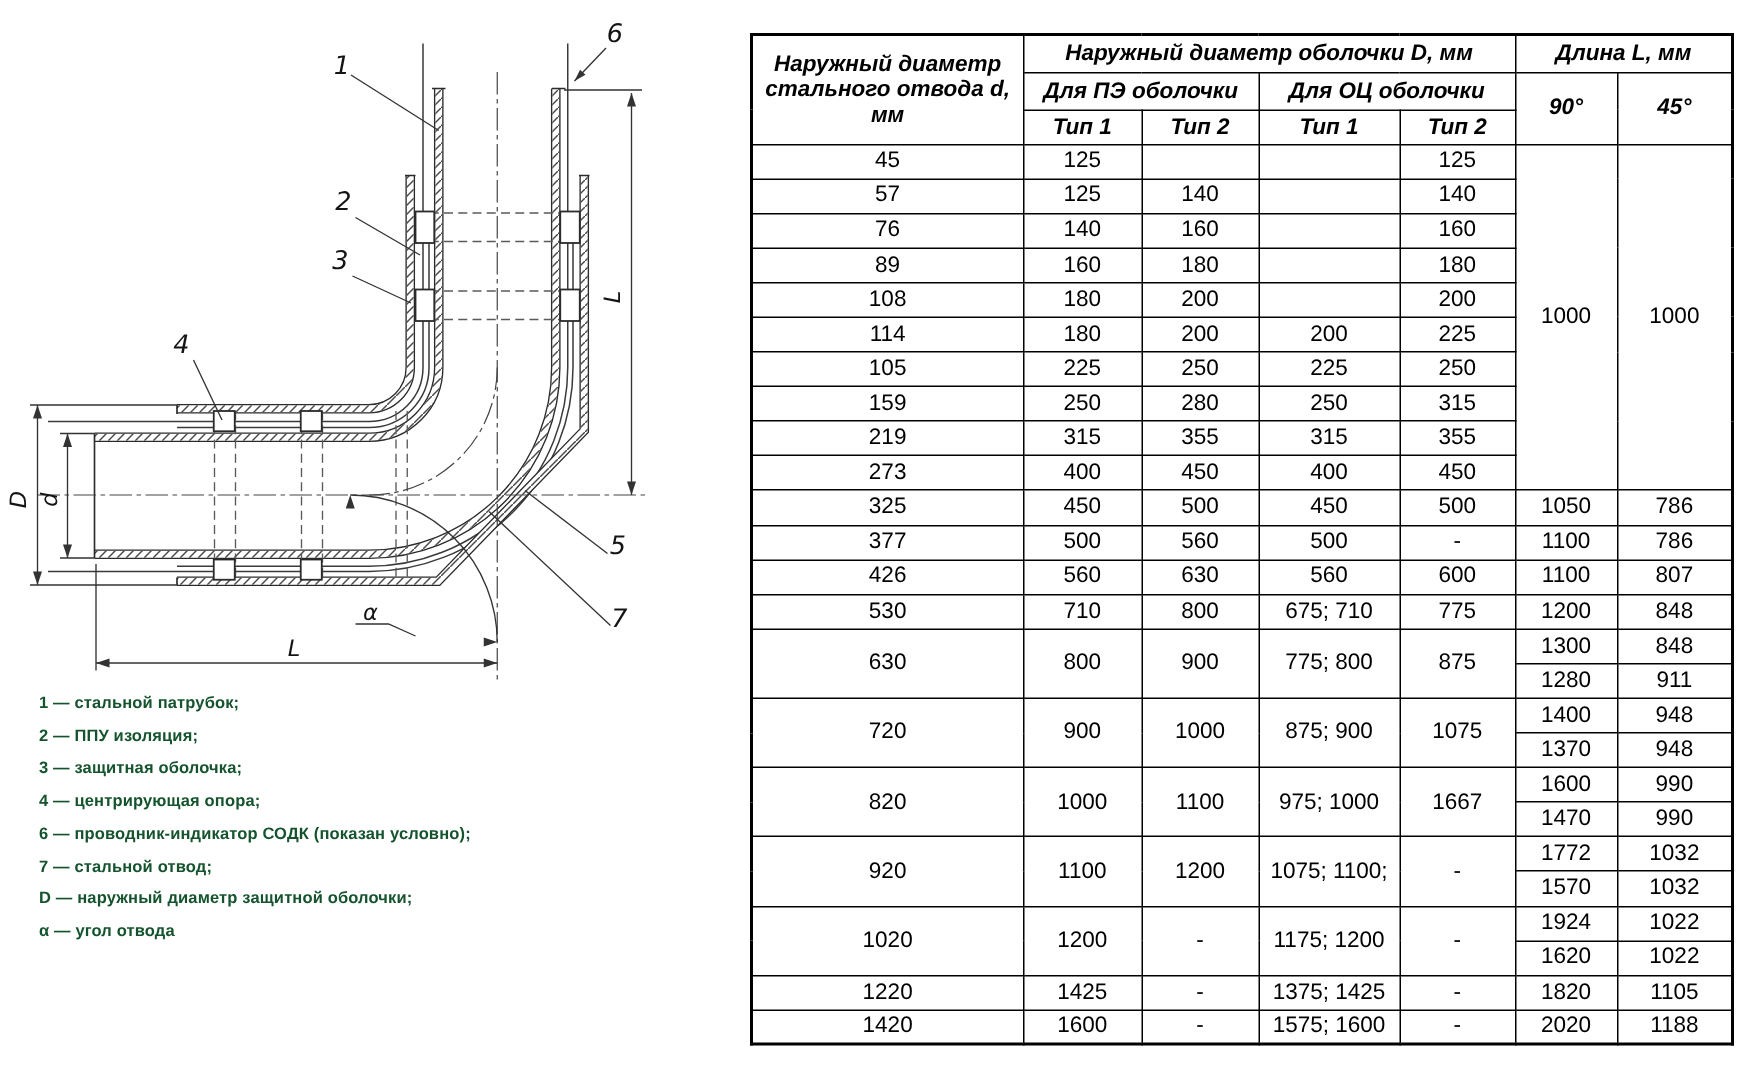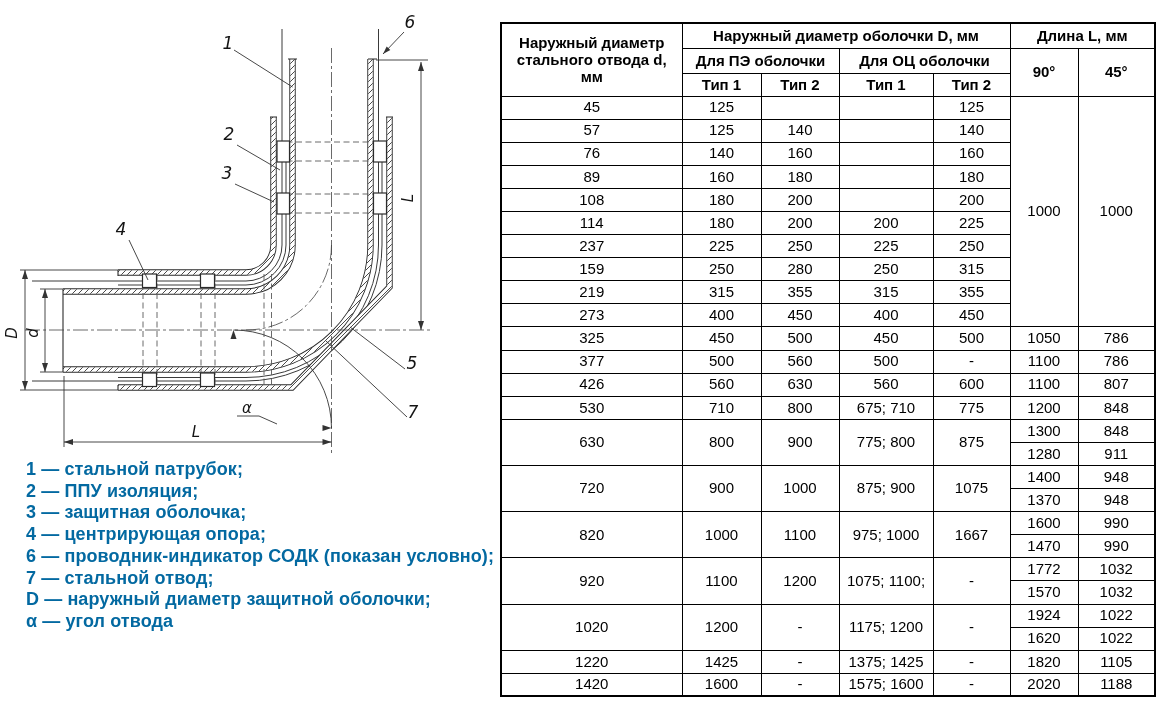--- a/index.html
+++ b/index.html
@@ -16,29 +16,29 @@
   .tl { stroke:#3a3a3a; stroke-width:1; fill:none; }
   .thin { stroke:#333; stroke-width:0.9; fill:none; }
   .cap { stroke:#2b2b2b; stroke-width:1.1; fill:none; }
   .dash { stroke:#5a5a5a; stroke-width:0.9; fill:none; stroke-dasharray:6 3.5; }
   .cl { stroke:#444; stroke-width:0.8; fill:none; stroke-dasharray:15 3 3 3; }
   .sup { fill:#fff; stroke:#2b2b2b; stroke-width:1.2; }
   .arr { fill:#333; stroke:none; }
   .co { font:italic 17px "DejaVu Sans", sans-serif; fill:#141414; }
   .dim { font:italic 15px "DejaVu Sans", sans-serif; fill:#141414; }
   
-  .legend { position:absolute; left:26px; top:459px; font-size:18px;
-            font-weight:600; line-height:21.7px; letter-spacing:0.1px; color:#0369a1; }
+  .legend { position:absolute; left:26px; top:459px; font-size:11px;
+            font-weight:600; line-height:21.7px; letter-spacing:0.1px; color:#14532d; }
   
   .table-wrap { position:absolute; left:500px; top:22px; }
   table { border-collapse:collapse; table-layout:fixed; width:654px;
           border:2px solid #000; }
   th, td { border:1px solid #000; text-align:center; vertical-align:middle;
            font-size:15px; padding:0 3px; overflow:hidden; }
-  thead th { font-weight:700; line-height:1.15; }
+  thead th { font-weight:700; line-height:1.15;font-style:italic; }
   thead tr.h1 { height:25px; } thead tr.h2 { height:25px;margin-left:18px; } thead tr.h3 { height:23px; }
   tbody tr { height:23.1px;padding-left:38px; }
   tbody td { font-weight:400; line-height:1.1; }
 </style>
 </head>
 <body>
 
 <svg class="drawing" viewBox="0 0 500 462">
   <defs>
     <pattern id="hatch" width="6" height="6" patternUnits="userSpaceOnUse">
@@ -243,21 +243,21 @@
           <td>200</td>
         </tr>
         <tr>
           <td>114</td>
           <td>180</td>
           <td>200</td>
           <td>200</td>
           <td>225</td>
         </tr>
         <tr>
-          <td>237</td>
+          <td>105</td>
           <td>225</td>
           <td>250</td>
           <td>225</td>
           <td>250</td>
         </tr>
         <tr>
           <td>159</td>
           <td>250</td>
           <td>280</td>
           <td>250</td>

